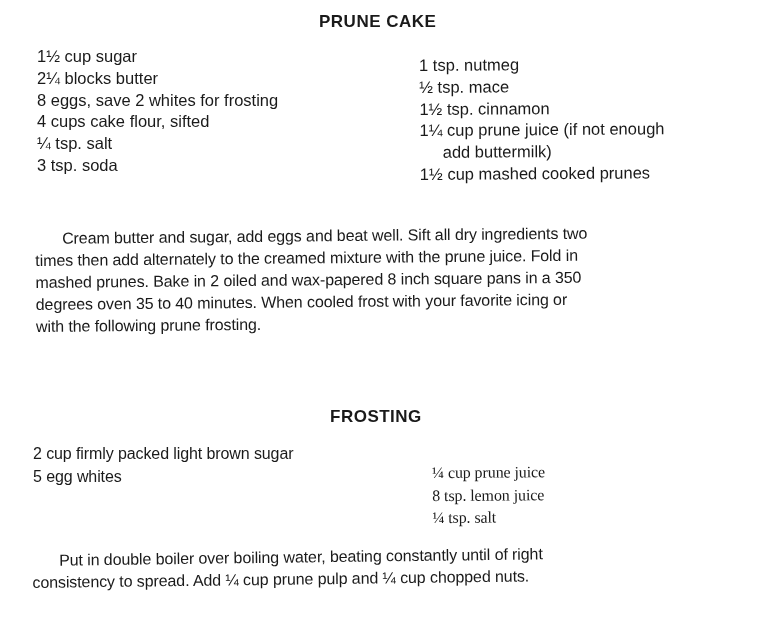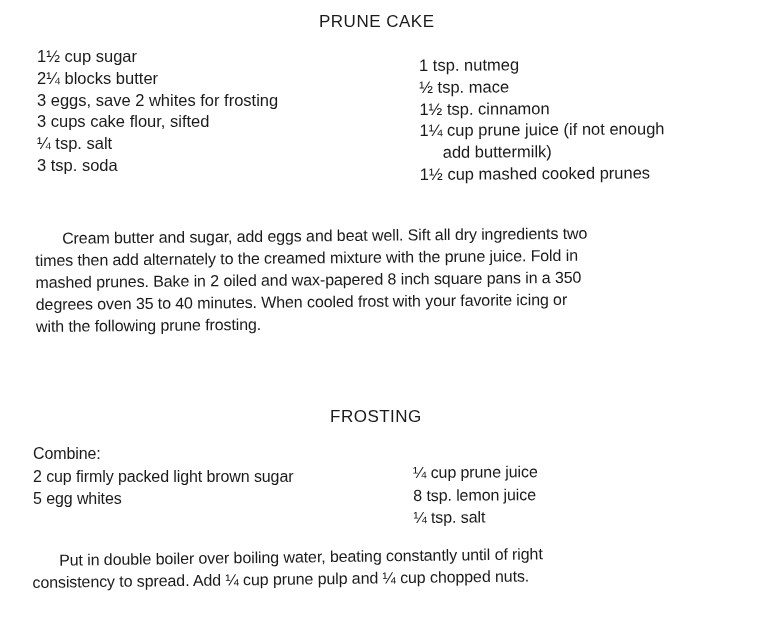--- a/index.html
+++ b/index.html
@@ -15,21 +15,21 @@
     color: #1a1a1a;
     font-family: "Liberation Sans", "DejaVu Sans", sans-serif;
   }
   .page {
     position: absolute;
     left: 0; top: 0;
     width: 768px; height: 630px;
   }
   .title {
     position: absolute;
-    font-weight: normal;
+    font-weight: bold;
     font-size: 17px;
     letter-spacing: 0.5px;
   }
   #cake-title { left: 319px; top: 12px; }
   #frost-title { left: 330px; top: 399px; margin-top: 8px; }
 
   .col {
     position: absolute;
     font-size: 16.5px;
     line-height: 21.8px;
@@ -44,37 +44,37 @@
     font-family: "Liberation Sans Narrow", "Liberation Sans", sans-serif;
     font-size: 16px;
     line-height: 22px;
     letter-spacing: -0.1px;
   }
   .para div { white-space: nowrap; }
   #cake-method { left: 35px; top: 228px; transform: rotate(-0.55deg); transform-origin: left top; }
   #cake-method .l1 { padding-left: 27px; }
 
   #frost-left { left: 33px; top: 443px; font-size: 16px; line-height: 22.5px; }
-  #frost-right { left: 413px; top: 462px; font-size: 16px; line-height: 22.5px; transform: rotate(-0.4deg); transform-origin: left top; }
+  #frost-right { left: 432px; top: 462px; font-size: 16px; line-height: 22.5px; transform: rotate(-0.4deg); transform-origin: left top; font-family: Liberation Serif, serif; }
 
   #frost-method { left: 32px; top: 550px; transform: rotate(-0.75deg); transform-origin: left top; }
   #frost-method .l1 { padding-left: 27px; }
 </style>
 </head>
 <body>
 
 <div class="page">
 
   <div class="title" id="cake-title">PRUNE CAKE</div>
 
   <div class="col" id="cake-left">
     <div>1½ cup sugar</div>
     <div>2¼  blocks butter</div>
-    <div>3 eggs, save 2 whites for frosting</div>
-    <div>3 cups cake flour, sifted</div>
+    <div>8 eggs, save 2 whites for frosting</div>
+    <div>4 cups cake flour, sifted</div>
     <div>¼ tsp. salt</div>
     <div>3 tsp. soda</div>
   </div>
 
   <div class="col" id="cake-right">
     <div>1 tsp. nutmeg</div>
     <div>½ tsp. mace</div>
     <div>1½ tsp. cinnamon</div>
     <div>1¼ cup prune juice (if not enough</div>
     <div class="indent">add buttermilk)</div>
@@ -85,21 +85,20 @@
     <div class="l1">Cream butter and sugar, add eggs and beat well. Sift all dry ingredients two</div>
     <div>times then add alternately to the creamed mixture with the prune juice. Fold in</div>
     <div>mashed prunes. Bake in 2 oiled and wax-papered 8 inch square pans in a 350</div>
     <div>degrees oven 35 to 40 minutes. When cooled frost with your favorite icing or</div>
     <div>with the following prune frosting.</div>
   </div>
 
   <div class="title" id="frost-title">FROSTING</div>
 
   <div class="para" id="frost-left">
-    <div>Combine:</div>
     <div>2 cup firmly packed light brown sugar</div>
     <div>5 egg whites</div>
   </div>
 
   <div class="para" id="frost-right">
     <div>¼ cup prune juice</div>
     <div>8 tsp. lemon juice</div>
     <div>¼ tsp. salt</div>
   </div>
 

